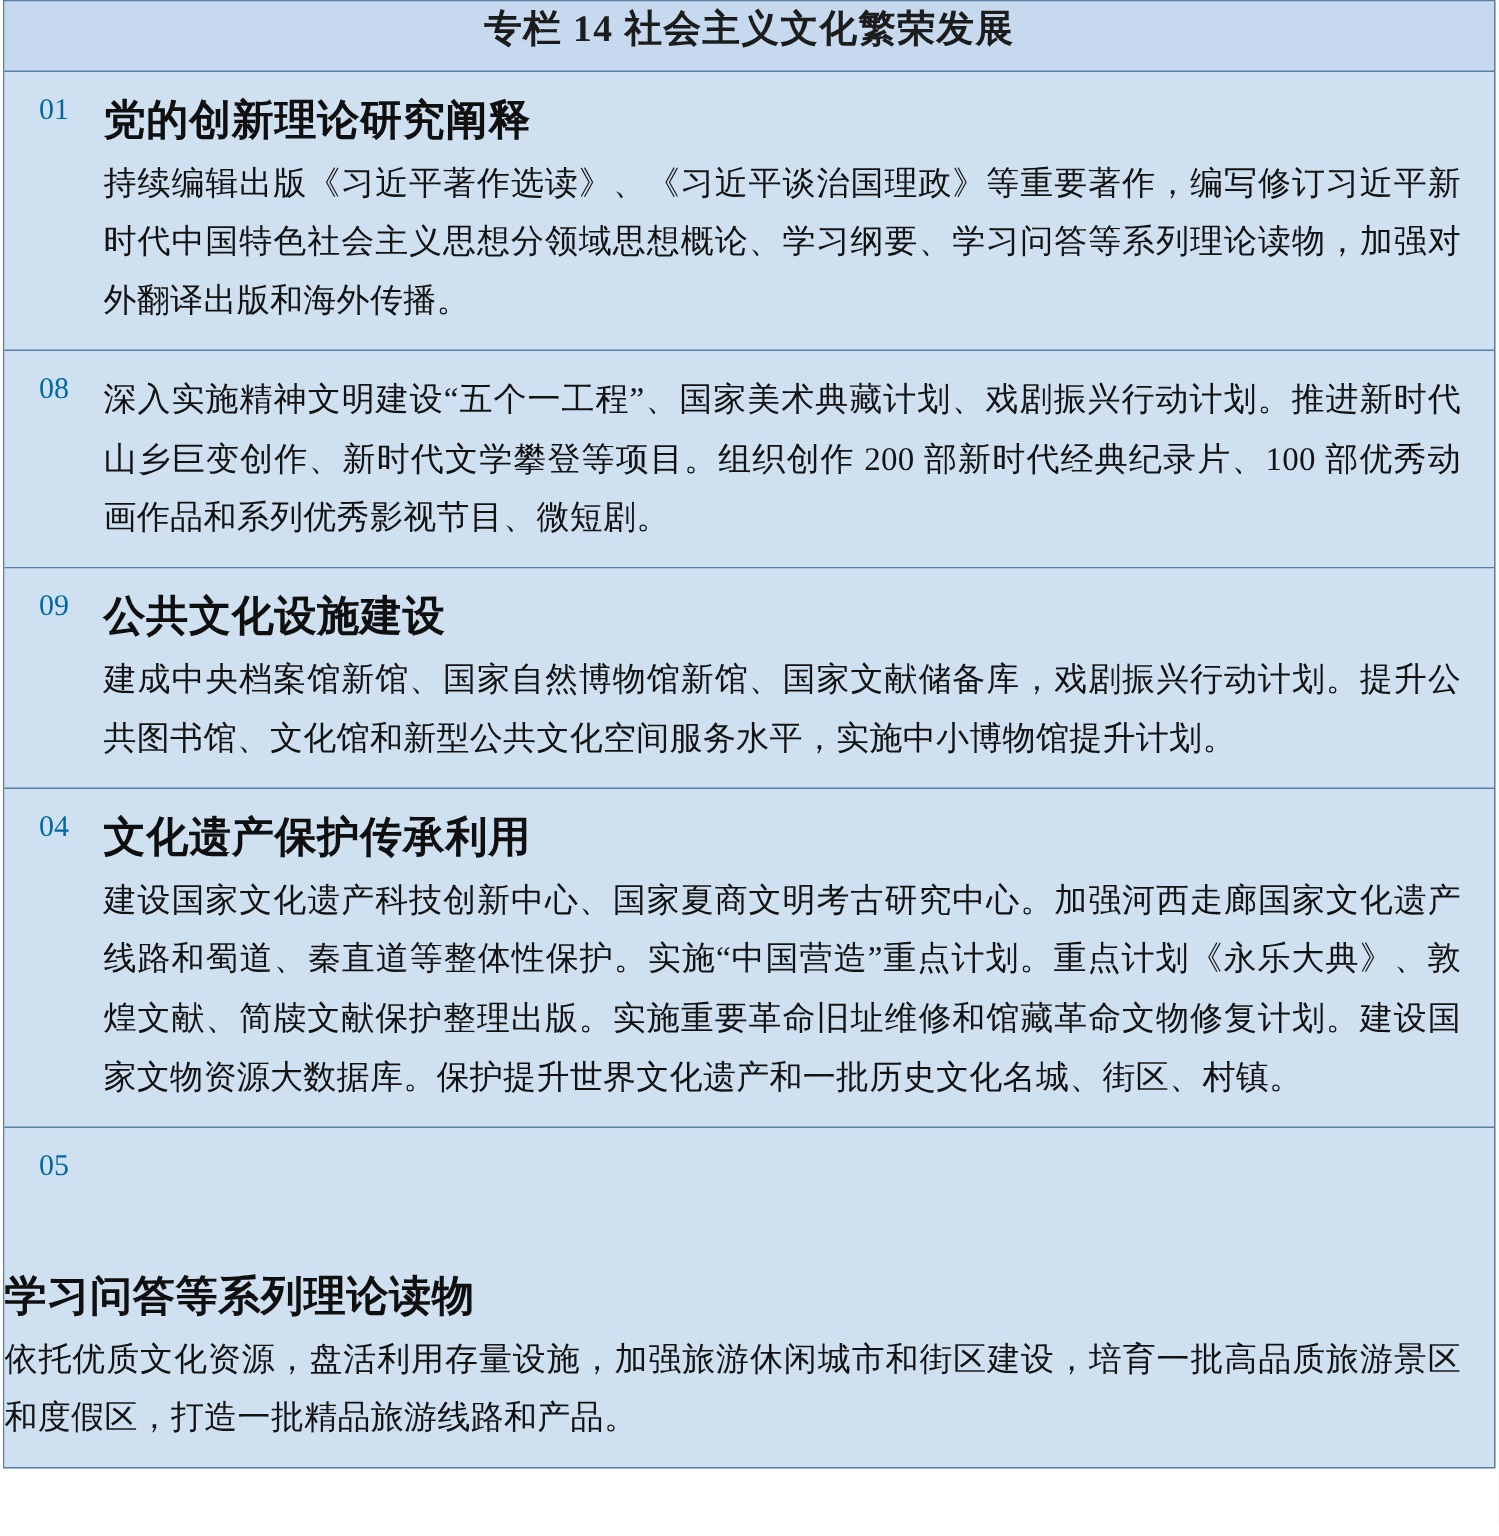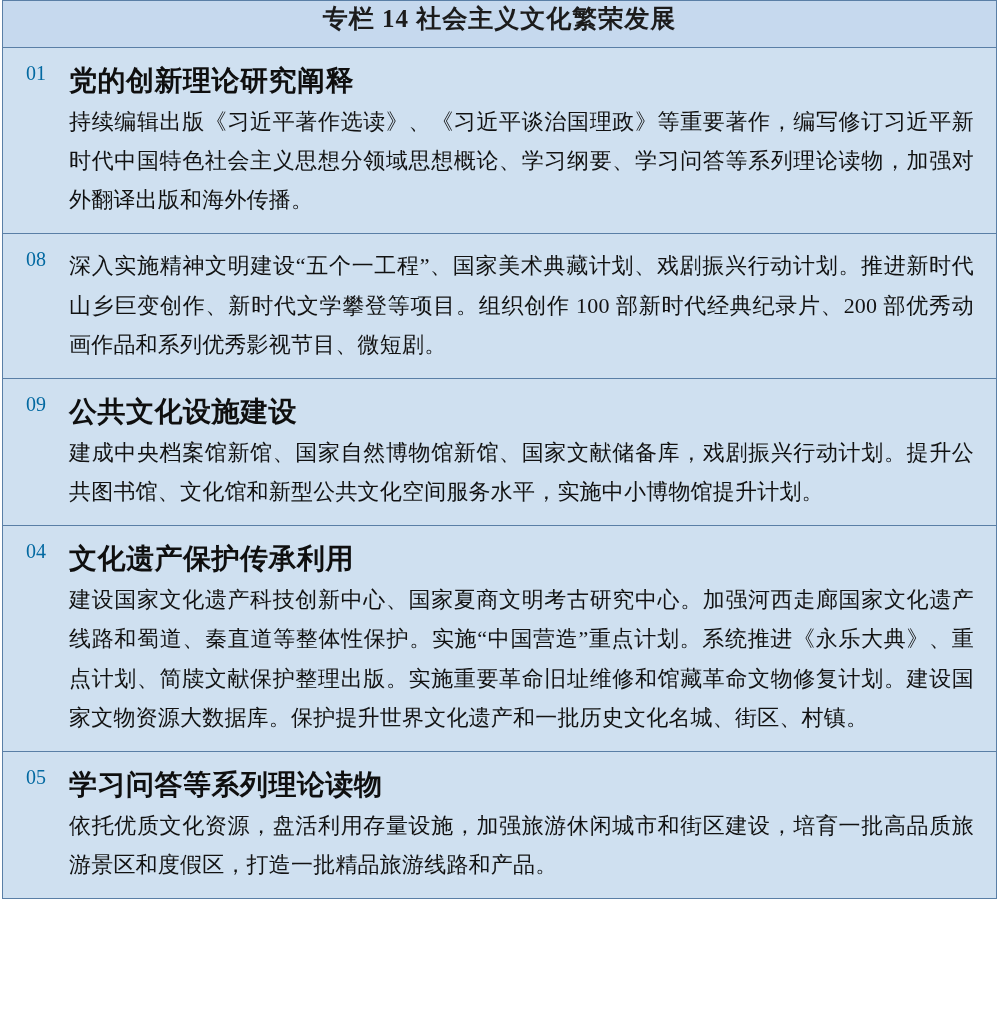--- a/index.html
+++ b/index.html
@@ -34,20 +34,21 @@
     color: #1c1c1c;
   }
   .item {
     display: flex;
     align-items: flex-start;
     border-bottom: 1px solid #5a7fa6;
     background: #cfe0f0;
   }
   .item:last-child {
     border-bottom: none;
+    flex-direction: column;
   }
   .num {
     width: 66px;
     flex: 0 0 66px;
     text-align: center;
     font-size: 20px;
     padding-top: 14px;
     color: #0369a1;
     font-family: "Liberation Serif", "DejaVu Serif", serif;
   }
@@ -85,37 +86,37 @@
     <div class="num">01</div>
     <div class="content">
       <div class="item-title">党的创新理论研究阐释</div>
       <div class="item-body">持续编辑出版《习近平著作选读》、《习近平谈治国理政》等重要著作，编写修订习近平新时代中国特色社会主义思想分领域思想概论、学习纲要、学习问答等系列理论读物，加强对外翻译出版和海外传播。</div>
     </div>
   </div>
 
   <div class="item">
     <div class="num">08</div>
     <div class="content">
-      <div class="item-body">深入实施精神文明建设“五个一工程”、国家美术典藏计划、戏剧振兴行动计划。推进新时代山乡巨变创作、新时代文学攀登等项目。组织创作 100 部新时代经典纪录片、200 部优秀动画作品和系列优秀影视节目、微短剧。</div>
+      <div class="item-body">深入实施精神文明建设“五个一工程”、国家美术典藏计划、戏剧振兴行动计划。推进新时代山乡巨变创作、新时代文学攀登等项目。组织创作 200 部新时代经典纪录片、100 部优秀动画作品和系列优秀影视节目、微短剧。</div>
     </div>
   </div>
 
   <div class="item">
     <div class="num">09</div>
     <div class="content">
       <div class="item-title">公共文化设施建设</div>
       <div class="item-body">建成中央档案馆新馆、国家自然博物馆新馆、国家文献储备库，戏剧振兴行动计划。提升公共图书馆、文化馆和新型公共文化空间服务水平，实施中小博物馆提升计划。</div>
     </div>
   </div>
 
   <div class="item">
     <div class="num">04</div>
     <div class="content">
       <div class="item-title">文化遗产保护传承利用</div>
-      <div class="item-body">建设国家文化遗产科技创新中心、国家夏商文明考古研究中心。加强河西走廊国家文化遗产线路和蜀道、秦直道等整体性保护。实施“中国营造”重点计划。系统推进《永乐大典》、重点计划、简牍文献保护整理出版。实施重要革命旧址维修和馆藏革命文物修复计划。建设国家文物资源大数据库。保护提升世界文化遗产和一批历史文化名城、街区、村镇。</div>
+      <div class="item-body">建设国家文化遗产科技创新中心、国家夏商文明考古研究中心。加强河西走廊国家文化遗产线路和蜀道、秦直道等整体性保护。实施“中国营造”重点计划。重点计划《永乐大典》、敦煌文献、简牍文献保护整理出版。实施重要革命旧址维修和馆藏革命文物修复计划。建设国家文物资源大数据库。保护提升世界文化遗产和一批历史文化名城、街区、村镇。</div>
     </div>
   </div>
 
   <div class="item">
     <div class="num">05</div>
     <div class="content">
       <div class="item-title">学习问答等系列理论读物</div>
       <div class="item-body">依托优质文化资源，盘活利用存量设施，加强旅游休闲城市和街区建设，培育一批高品质旅游景区和度假区，打造一批精品旅游线路和产品。</div>
     </div>
   </div>

